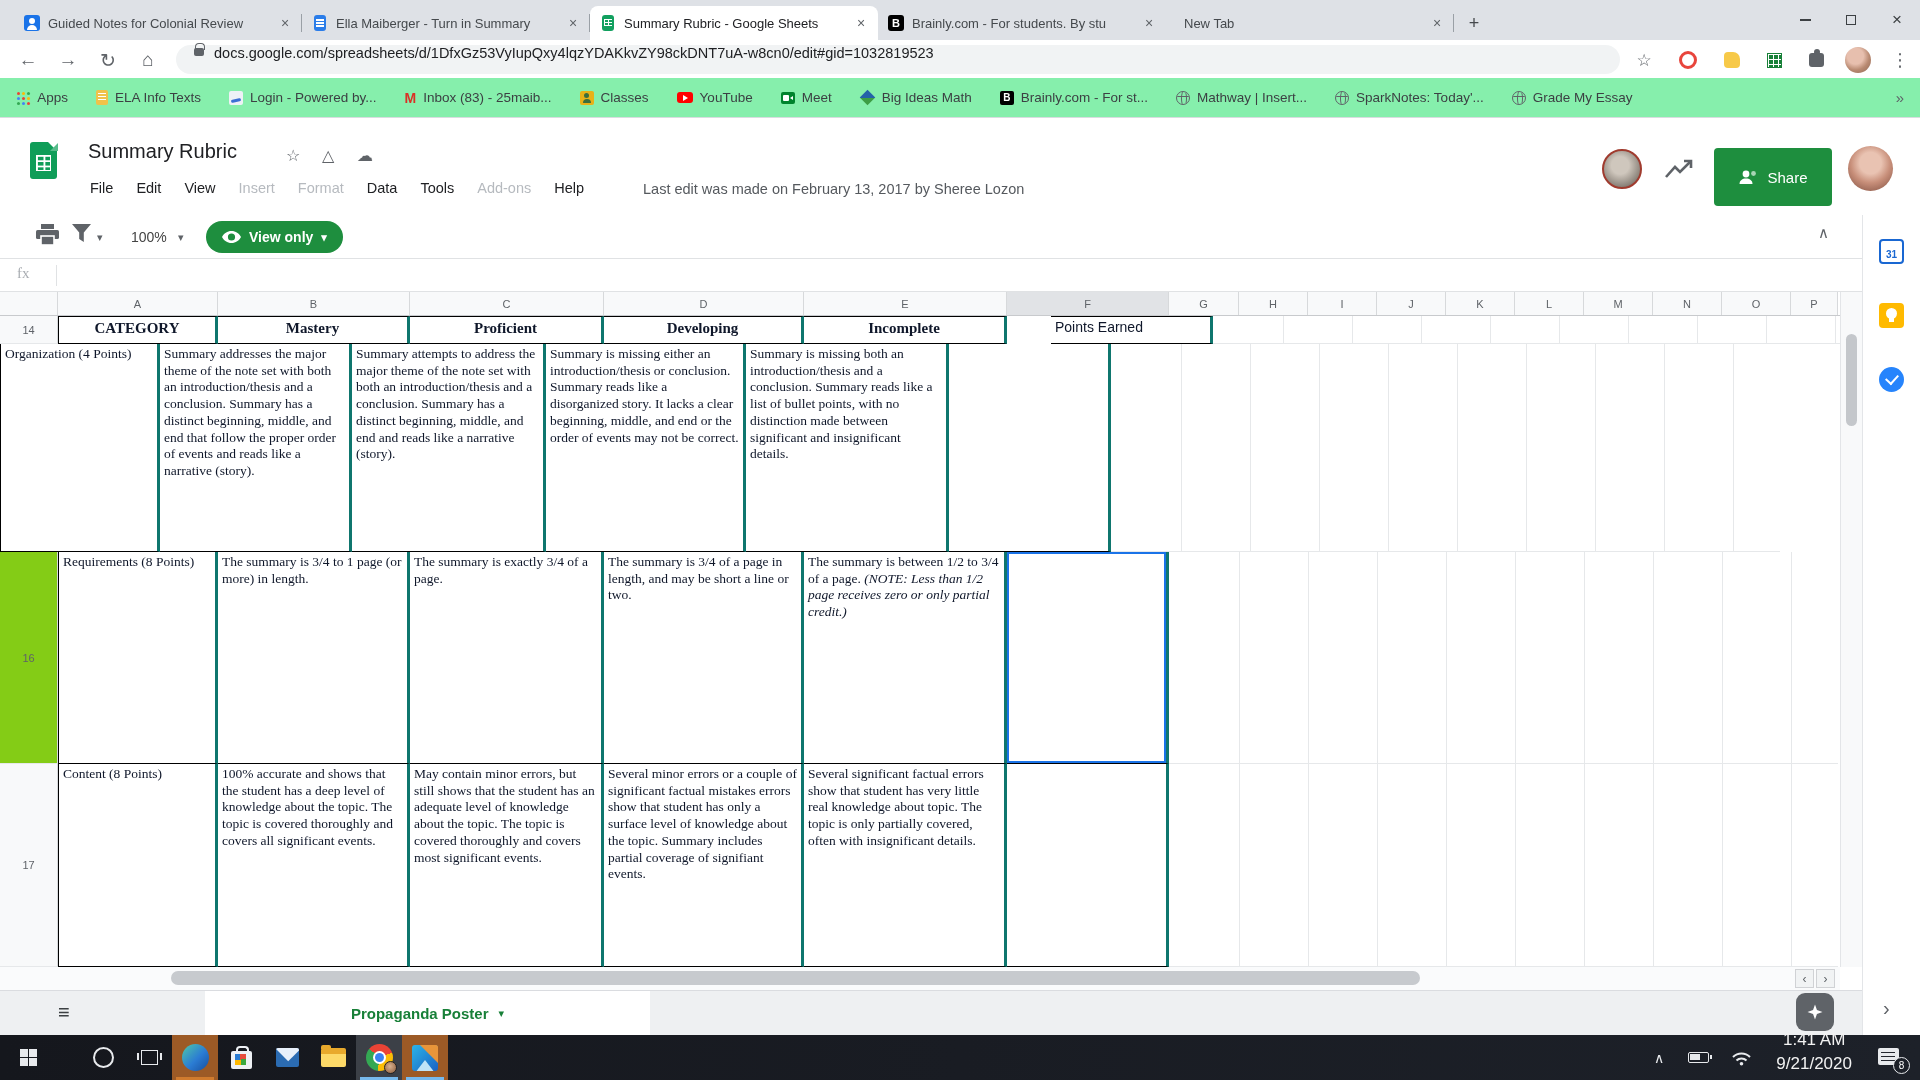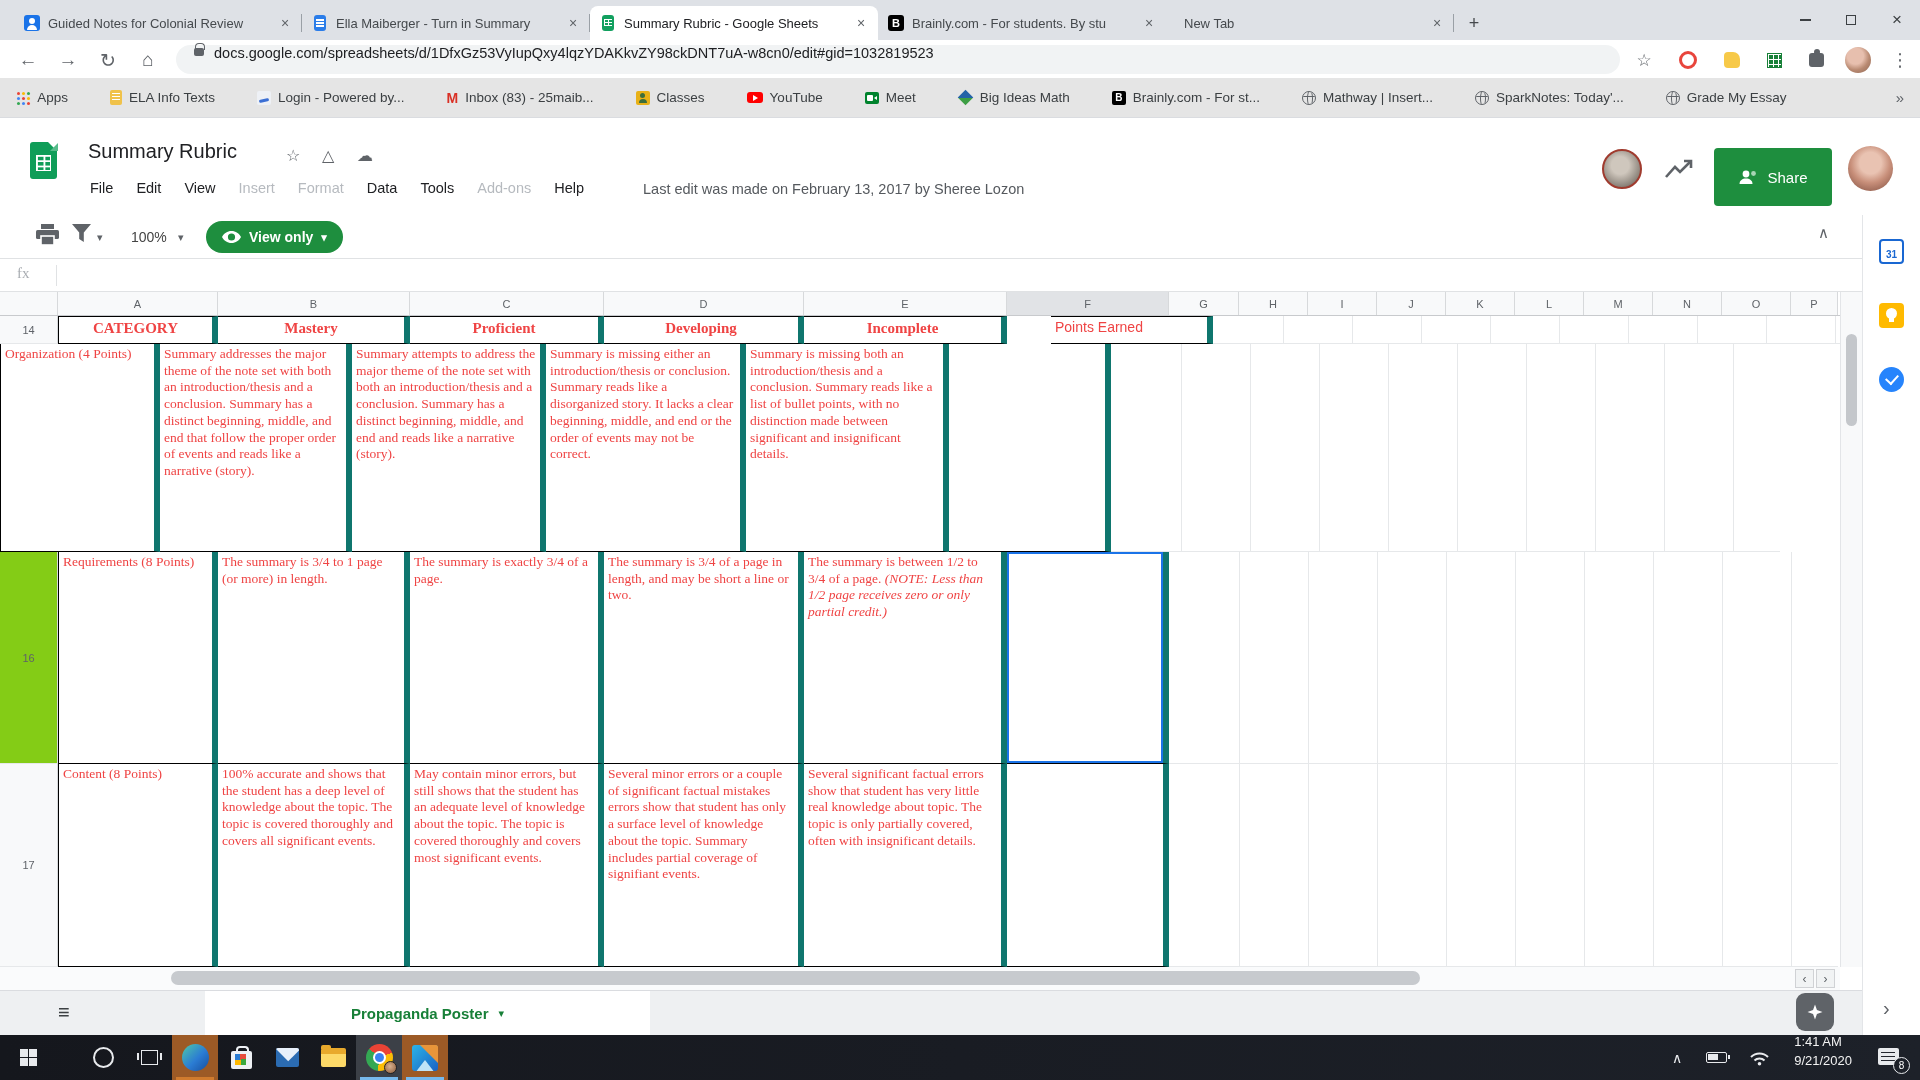--- a/index.html
+++ b/index.html
@@ -37,21 +37,21 @@
   .url { font-size:14.5px; color:#202124; white-space:nowrap; overflow:hidden; }
   .extring { width:18px; height:18px; border-radius:50%; border:3px solid #e8453c; }
   .extthumb { width:16px; height:16px; border-radius:4px 7px 4px 4px; background:#f7c948; }
   .extgrid { width:15px; height:15px; background:linear-gradient(#188038 3.2px,#fff 3.2px) 0 0/100% 5px,#188038; border:1px solid #188038;
              background-image:linear-gradient(#fff 1px,transparent 1px),linear-gradient(90deg,#fff 1px,transparent 1px); background-size:5px 5px; background-color:#188038; }
   .extpuzzle { width:15px; height:14px; background:#5f6368; border-radius:3px; position:relative; }
   .extpuzzle::before { content:""; position:absolute; top:-4px; left:5px; width:6px; height:6px; border-radius:50%; background:#5f6368; }
   .avatar-sm { width:26px; height:26px; border-radius:50%; background:radial-gradient(circle at 40% 35%,#e7bfae 35%,#b98a72 60%,#8d6653); }
 
   
-  .bookbar { position:absolute; left:0; top:78px; width:1920px; height:40px; background:#e5e5e5; border-bottom:1px solid #dadce0; display:flex; align-items:center; padding:0 16px; gap:42px; }
+  .bookbar { position:absolute; left:0; top:78px; width:1920px; height:40px; background:#86efac; border-bottom:1px solid #dadce0; display:flex; align-items:center; padding:0 16px; gap:28px; }
   .bm { display:flex; align-items:center; gap:7px; font-size:13.5px; color:#3c4043; white-space:nowrap; }
   .bm-overflow { margin-left:auto; color:#5f6368; font-size:15px; }
   .dotgrid { width:3.2px; height:3.2px; border-radius:50%; background:#ea4335; margin:1px 10px 9px 1px;
     box-shadow:5px 0 0 #fbbc05,10px 0 0 #34a853,0 5px 0 #4285f4,5px 5px 0 #ea4335,10px 5px 0 #fbbc05,0 10px 0 #34a853,5px 10px 0 #4285f4,10px 10px 0 #ea4335; }
   .bi-doc { width:12px; height:15px; background:#f0c24a; border-radius:2px; position:relative; }
   .bi-doc::before { content:""; position:absolute; left:2px; top:3px; width:8px; height:1.4px; background:#fff; box-shadow:0 3px 0 #fff,0 6px 0 #fff; }
   .bi-login { width:14px; height:14px; border-radius:2px; background:#eef1f6; position:relative; }
   .bi-login::before { content:""; position:absolute; left:2px; top:8px; width:10px; height:3px; background:#3b6fd4; border-radius:2px; transform:rotate(-12deg); }
   .gmail-m { color:#d93025; font-weight:bold; font-size:14px; }
   .bi-classes { width:14px; height:14px; background:#e8b117; border-radius:2px; position:relative; }
@@ -103,22 +103,22 @@
   .grid { position:absolute; left:0; top:292px; width:1840px; height:675px; background:#fff; overflow:hidden; }
   .ghead { display:flex; height:24px; border-bottom:1px solid #c8cacd; }
   .corner { width:58px; background:#f8f9fa; border-right:1px solid #d7d9db; flex:none; }
   .ch { background:#f8f9fa; border-right:1px solid #d7d9db; font-size:11px; color:#5f6368; display:flex; align-items:center; justify-content:center; flex:none; overflow:hidden; }
   .ch.selc { background:#e1e3e6; }
   .grow { display:flex; }
   .rh { width:58px; flex:none; background:#f8f9fa; border-right:1px solid #d7d9db; border-bottom:1px solid #e6e8ea; font-size:11px; color:#5f6368; display:flex; align-items:center; justify-content:center; }
   .rh.selr { background:#84cc16; }
   .cw-a{width:160px}.cw-b{width:192px}.cw-c{width:194px}.cw-d{width:200px}.cw-e{width:203px}.cw-f{width:162px}.cw-g{width:70px}.cw-s{width:69px}.cw-p{width:47px}
   .r14{height:28px}.r15{height:208px}.r16{height:212px}.r17{height:203px}
-  .tc { flex:none; border-right:6px solid #0f766e; border-bottom:1px solid #000; overflow:hidden;
-        font-family:"Liberation Serif","DejaVu Serif",serif; font-size:13.5px; line-height:1.24; color:#ef4444; padding:2px 4px; }
+  .tc { flex:none; border-right:3px solid #0f766e; border-bottom:1px solid #000; overflow:hidden;
+        font-family:"Liberation Serif","DejaVu Serif",serif; font-size:13.5px; line-height:1.24; color:#0f172a; padding:2px 4px; }
   .tc.first { border-left:1px solid #000; }
   .r14 .tc { border-top:1px solid #000; font-weight:bold; font-size:15px; text-align:center; padding:2px 0; }
   .r14 .tc.pe { font-family:"Liberation Sans",sans-serif; font-weight:normal; font-size:14px; text-align:left; padding-left:4px;margin-left:44px; }
   .selcell { box-shadow:inset 0 0 0 2px #1a73e8; }
   .rest { flex:none; width:669px; border-bottom:1px solid #e6e8ea;
       background-image:repeating-linear-gradient(to right,transparent 0 68px,#e6e8ea 68px 69px); background-position:2px 0; }
   .noteit { font-style:italic; }
 
   
   .vscroll { position:absolute; left:1840px; top:292px; width:22px; height:675px; background:#f8f9fa; border-left:1px solid #e3e5e8; }
@@ -175,21 +175,21 @@
   .chrome-logo::after { content:""; position:absolute; left:9px; top:9px; width:9px; height:9px; border-radius:50%; background:#3b82f0; }
   .chrome-badge { position:absolute; right:5px; bottom:6px; width:13px; height:13px; border-radius:50%; background:radial-gradient(circle at 45% 40%,#d9b28f,#8a5a3a); border:1px solid #222; }
   .photos-ic { width:26px; height:26px; border-radius:3px; background:linear-gradient(135deg,#2bb3e8,#1b62c4); position:relative; overflow:hidden; }
   .photos-ic::before { content:""; position:absolute; left:3px; bottom:-2px; border-left:10px solid transparent; border-right:10px solid transparent; border-bottom:13px solid #bfe3f7; }
   .photos-ic::after { content:""; position:absolute; right:0; top:0; border-left:9px solid transparent; border-bottom:9px solid transparent; border-top:9px solid #e8953a; border-right:9px solid #e8953a; width:0; }
   .tray { position:absolute; right:0; top:0; height:45px; display:flex; align-items:center; }
   .tray-chev { color:#e8eaed; font-size:14px; margin-right:24px; }
   .battery { width:21px; height:11px; border:1.5px solid #e8eaed; border-radius:2px; position:relative; margin-right:22px; }
   .battery::before { content:""; position:absolute; right:-4px; top:2px; width:2px; height:4px; background:#e8eaed; }
   .battery::after { content:""; position:absolute; left:1px; top:1px; width:10px; height:6px; background:#e8eaed; }
-  .clock { text-align:left; color:#f2f2f2; font-size:13px; line-height:1.4; margin:0 26px 12px 20px; }
+  .clock { text-align:center; color:#f2f2f2; font-size:17px; line-height:1.4; margin:0 26px 12px 20px; }
   .action { position:relative; width:24px; height:20px; margin-right:18px; }
   .action .bubble { width:21px; height:17px; background:#e8eaed; border-radius:2px; position:relative; }
   .action .bubble::before { content:""; position:absolute; left:3px; top:4px; width:14px; height:1.6px; background:#23262e; box-shadow:0 4px 0 #23262e,0 8px 0 #23262e; }
   .action .badge { position:absolute; right:-8px; bottom:-6px; width:17px; height:17px; border:1.5px solid #e8eaed; border-radius:50%; background:#1d2129; color:#fff; font-size:10px; display:flex; align-items:center; justify-content:center; }
 </style>
 </head>
 <body>
 
 <div class="tabstrip">
   <div class="tab">

